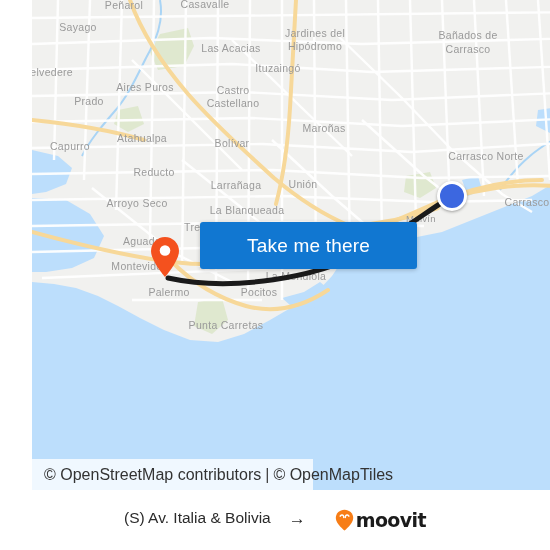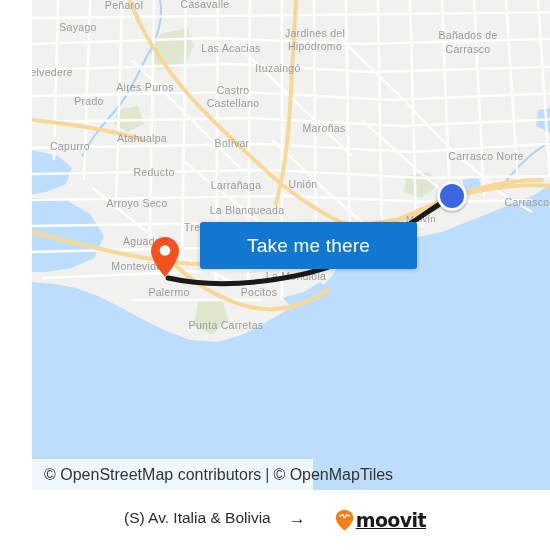--- a/index.html
+++ b/index.html
@@ -139,21 +139,20 @@
     align-items: center;
     gap: 2px;
     margin-left: 11px;
   }
   .moovit-word {
     font-family: "DejaVu Sans", sans-serif;
     font-weight: bold;
     font-size: 19px;
     color: #1b1b1b;
     letter-spacing: -0.6px;
-    text-decoration: underline;
   }
 </style>
 </head>
 <body>
 
 <div id="app">
 
   <div class="map-viewport">
     <svg class="map-svg" width="550" height="490" viewBox="0 0 550 490">
 

